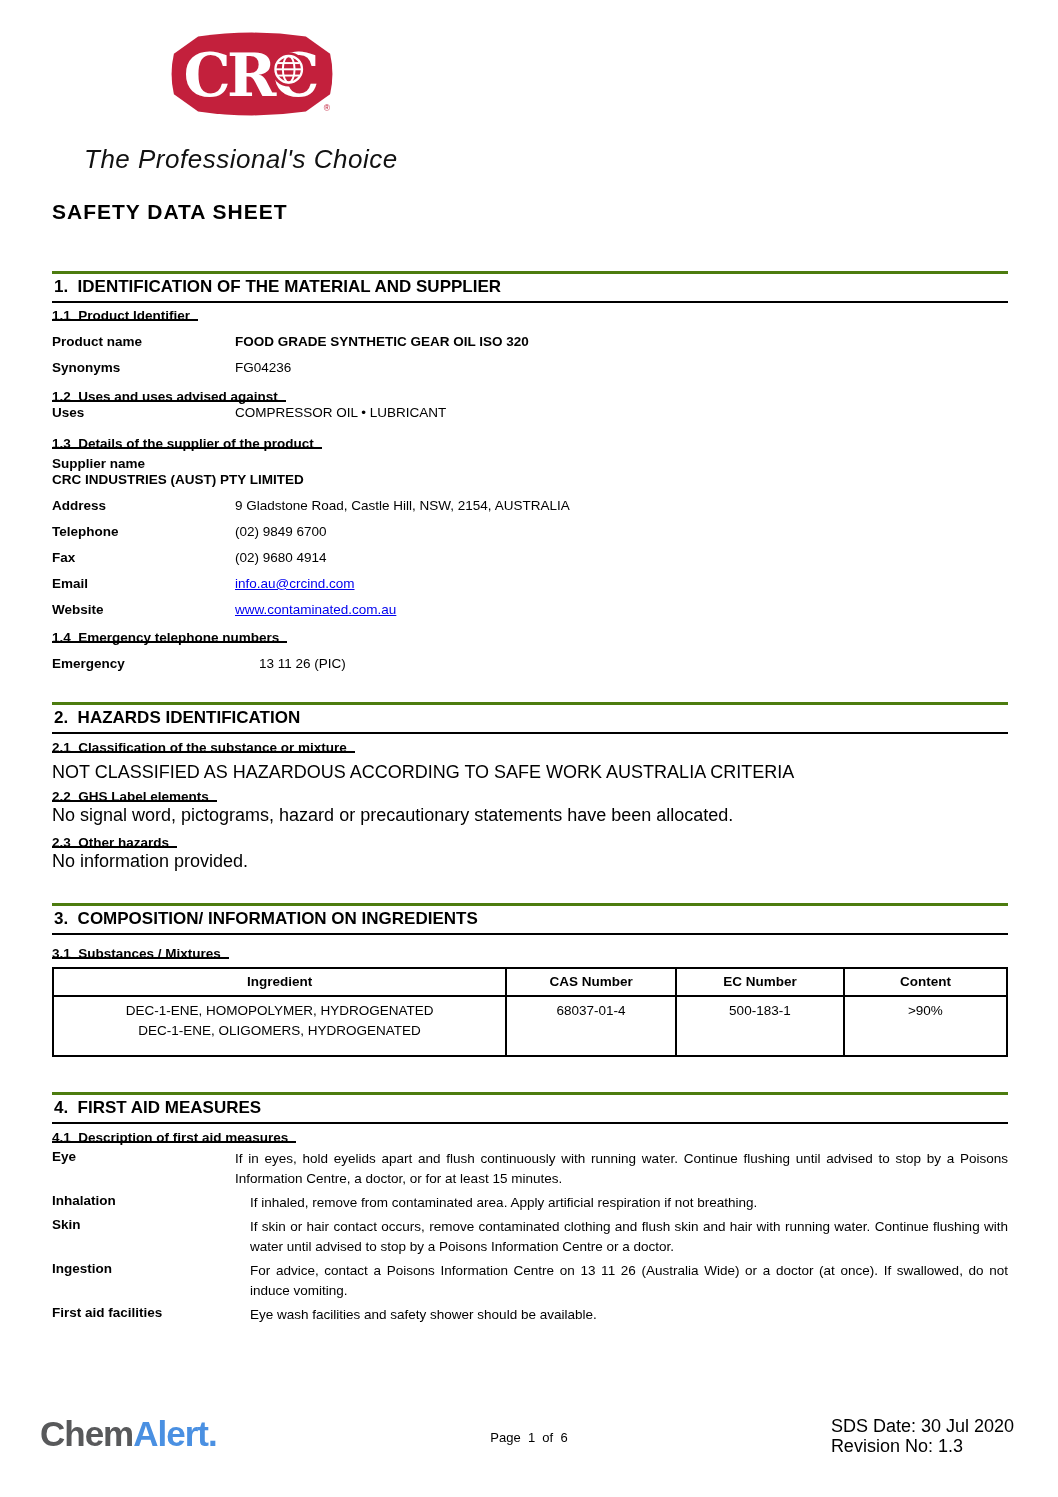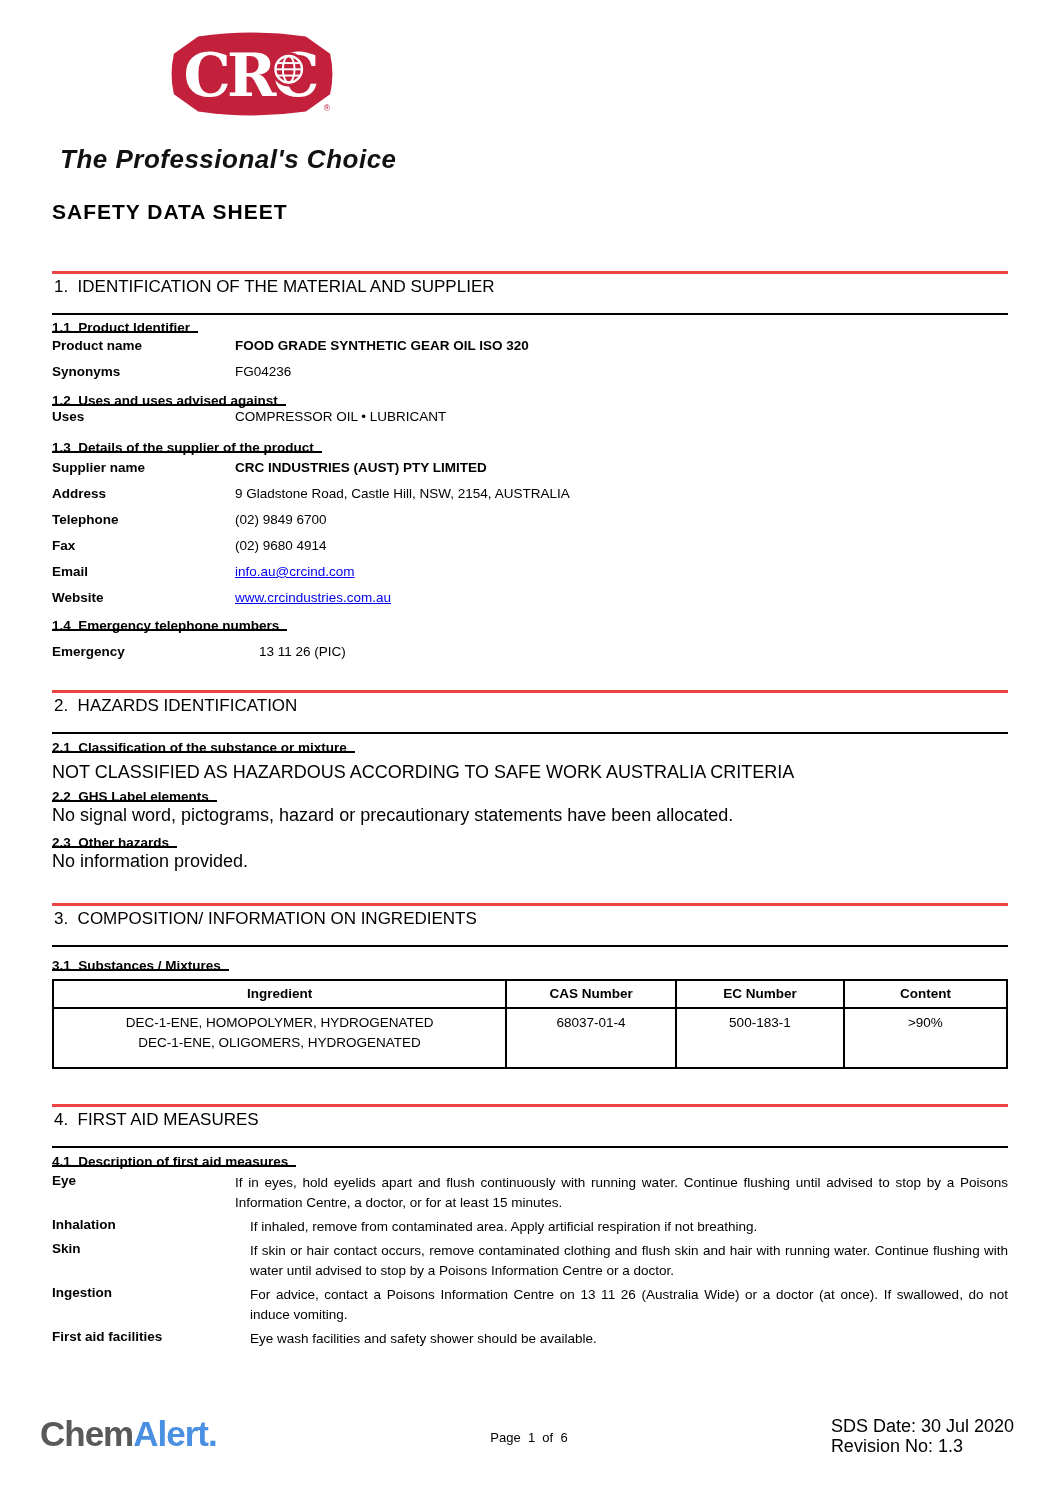--- a/index.html
+++ b/index.html
@@ -7,32 +7,32 @@
   body {
     width:1058px; height:1497px;
     font-family:"Liberation Sans", sans-serif;
     color:#000; position:relative; overflow:hidden;
   }
   .page { position:relative; width:1058px; height:1497px; padding:0 50px 0 52px; }
 
   
   .crc-logo { margin:30px 0 0 118px; width:164px; height:88px; }
   .tagline {
-    margin:22px 0 0 8px; font-size:26px; font-weight:bold; font-style:italic;
+    margin:22px 0 0 32px; font-size:26px; font-weight:normal; font-style:italic;
     letter-spacing:0.5px; color:#111; height:30px;
   }
   .doc-title {
     margin-top:26px; font-size:21px; font-weight:bold;
     letter-spacing:1px; height:24px;
   }
 
   
   .sec-bar {
-    border-top:3px solid #ef4444; border-bottom:2px solid #000;
-    padding:3px 0 16px 2px; font-size:17px; font-weight:normal; white-space:pre-wrap;
+    border-top:3px solid #4d7c0f; border-bottom:2px solid #000;
+    padding:3px 0 4px 2px; font-size:17px; font-weight:bold; white-space:pre-wrap;
   }
   .mt-s1 { margin-top:47px; }
   .mt-s2 { margin-top:30px; }
   .mt-s3 { margin-top:34px; }
   .mt-s4 { margin-top:35px; }
 
   .sub-heading {
     display:inline-block; font-size:13.5px; font-weight:bold;
     border-bottom:2px solid #000; padding:0 8px 3px 0; white-space:pre-wrap;
   }
@@ -66,26 +66,26 @@
   }
   .chem-part { color:#58595B; }
   .alert-part { color:#4A90E2; }
   .page-info {
     position:absolute; left:0; right:0; top:22px; text-align:center;
     font-size:13px; white-space:pre-wrap;
   }
   .sds-block { position:absolute; right:44px; top:8px; font-size:18px; line-height:20px; text-align:left; }
 
   .spacer-h11 { margin-top:12px; }
-  .m9  { margin-top:5px; }
+  .m9  { margin-top:13px; }
   .m10 { margin-top:10px; }
   .m20 { margin-top:20px; }
   .m3  { margin-top:3px; }
   .m22 { margin-top:22px; }
-  .m7  { margin-top:7px; }
+  .m7  { margin-top:7px;flex-direction:column; }
   .m19 { margin-top:19px; }
   .m13 { margin-top:13px;gap:24px; }
   .m11 { margin-top:11px; }
   .m16 { margin-top:16px; }
   .m5  { margin-top:5px; }
   .m18 { margin-top:18px; }
   .m6  { margin-top:6px; }
   .m4  { margin-top:4px;gap:15px; }
 </style>
 </head>
@@ -147,21 +147,21 @@
   <div class="kv m10">
     <span class="kv-label">Fax</span>
     <span class="kv-value">(02) 9680 4914</span>
   </div>
   <div class="kv m10">
     <span class="kv-label">Email</span>
     <span class="kv-value"><a class="link">info.au@crcind.com</a></span>
   </div>
   <div class="kv m10">
     <span class="kv-label">Website</span>
-    <span class="kv-value"><a class="link">www.crcindustries.com.au</a></span>
+    <span class="kv-value"><a class="link">www.contaminated.com.au</a></span>
   </div>
 
   <div class="sub-wrap m19"><span class="sub-heading">1.4  Emergency telephone numbers</span></div>
   <div class="kv m13">
     <span class="kv-label">Emergency</span>
     <span class="kv-value">13 11 26 (PIC)</span>
   </div>
 
   
   <div class="sec-bar mt-s2">2.  HAZARDS IDENTIFICATION</div>

